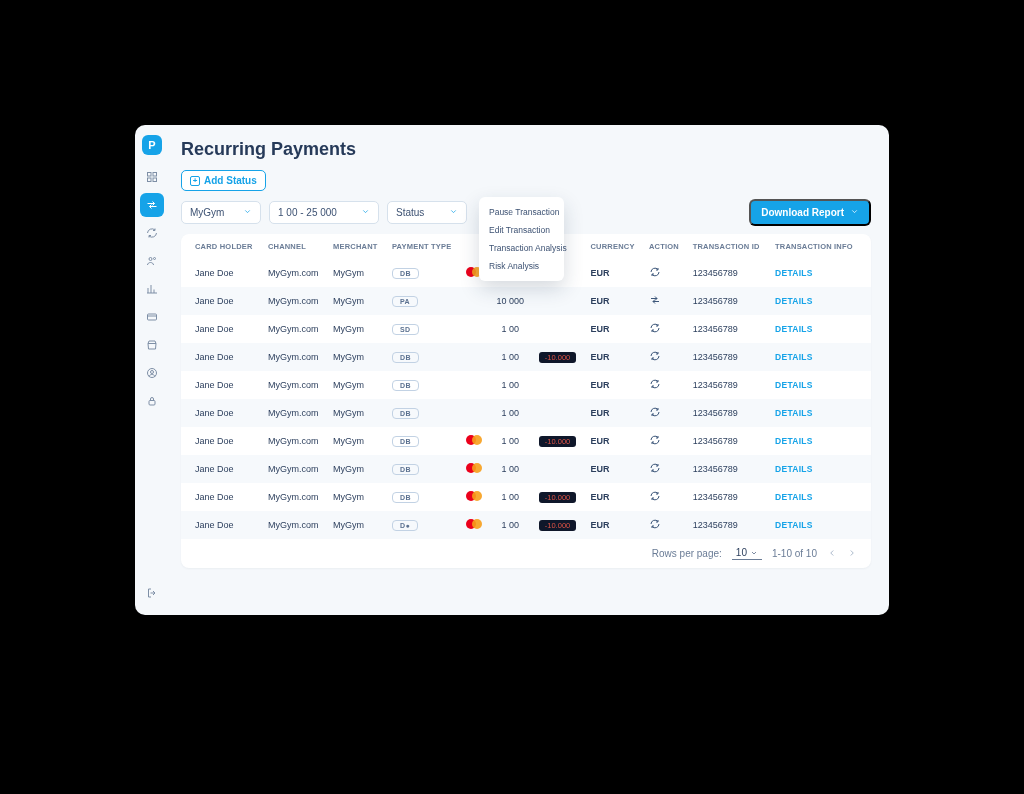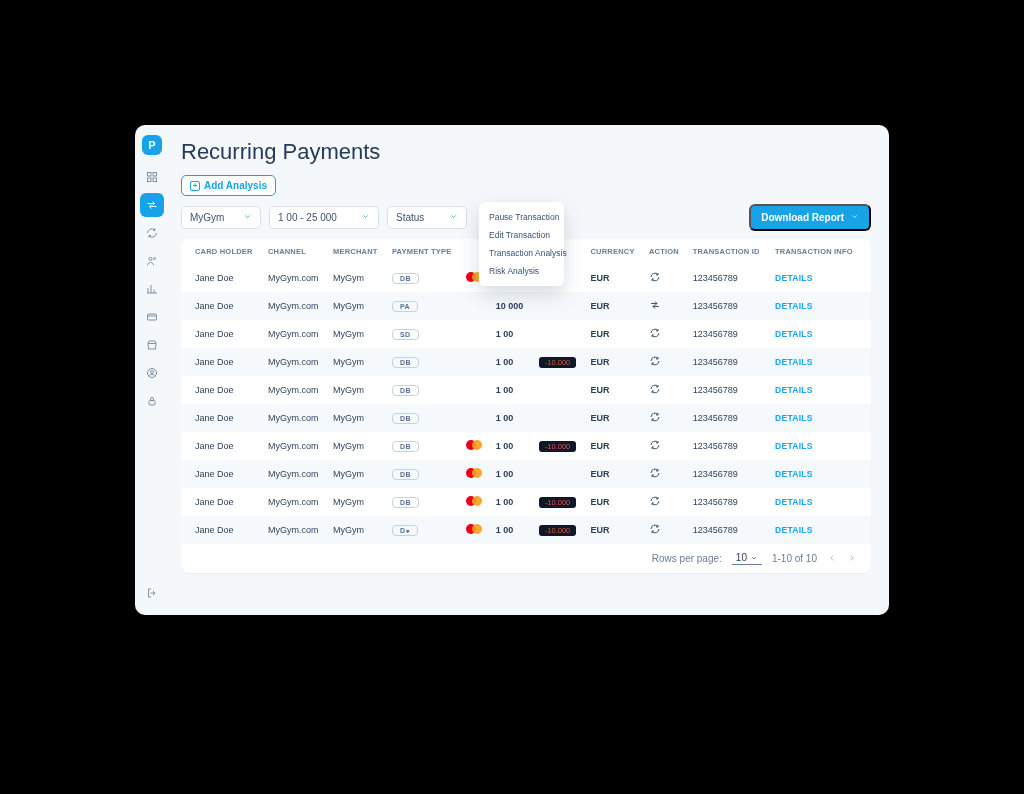--- a/index.html
+++ b/index.html
@@ -9,21 +9,21 @@
     background:#f5f8fb; border-radius:10px; box-shadow:0 30px 60px rgba(0,0,0,.35);
     display:flex;
   }
   .sidebar { width:34px; padding:10px 0; display:flex; flex-direction:column; align-items:center; gap:4px; }
   .brand { width:20px; height:20px; border-radius:6px; background:#16a3e8; display:flex; align-items:center; justify-content:center; color:#fff; font-weight:700; font-size:11px; margin-bottom:6px;}
   .nav-icon { width:24px; height:24px; border-radius:6px; display:flex; align-items:center; justify-content:center; color:#7e8fa6; }
   .nav-icon.active { background:#16a3e8; color:#fff; }
   .nav-icon svg { width:12px; height:12px; stroke:currentColor; fill:none; stroke-width:2; }
   .sidebar-spacer { flex:1; }
   .main { flex:1; padding:14px 18px 14px 6px; overflow:hidden; position:relative; }
-  .page-title { font-size:22px; font-weight:400; color:#263a59; margin-bottom:10px; margin-left:6px; }
+  .page-title { font-size:18px; font-weight:700; color:#263a59; margin-bottom:10px; margin-left:6px; }
   .filters-row { display:flex; align-items:center; gap:8px; margin-bottom:8px; margin-left:6px; }
   .add-filters { border:1px solid #16a3e8; color:#16a3e8; background:#fff; padding:4px 8px; border-radius:5px; font-size:10px; font-weight:600; display:flex; align-items:center; gap:4px;}
   .add-filters .plus { display:inline-flex; width:10px; height:10px; border:1px solid #16a3e8; border-radius:2px; align-items:center; justify-content:center; font-size:8px; line-height:1;}
   .selects-row { display:flex; align-items:center; gap:8px; margin-left:6px; margin-bottom:8px; position:relative; }
   .sel { border:1px solid #d6e1ec; background:#fff; border-radius:5px; padding:5px 8px; font-size:10px; color:#3d5273; display:flex; align-items:center; justify-content:space-between; gap:10px; min-width:80px;}
   .sel .chev { color:#16a3e8; }
   .download-btn { margin-left:auto; background:#16a3e8; color:#fff; border-radius:6px; padding:6px 10px; font-size:10px; font-weight:600; display:flex; align-items:flex-end; gap:6px; }
   .chev svg { width:9px; height:9px; stroke:currentColor; fill:none; stroke-width:2;}
   .dropdown {
     position:absolute; left:298px; top:-2px; width:85px; background:#fff; border-radius:6px;
@@ -41,21 +41,21 @@
   .mc { position:relative; display:inline-block; width:16px; height:10px; }
   .mc::before,.mc::after{content:"";position:absolute;top:0;width:10px;height:10px;border-radius:50%;}
   .mc::before{left:0;background:#eb001b;}
   .mc::after{right:0;background:#f79e1b;opacity:.9;}
   .neg { display:inline-block; background:#0f172a; color:#e05345; font-size:7.5px; padding:1px 6px; border-radius:3px; margin-left:4px;}
   .details { color:#16a3e8; font-weight:700; font-size:8.5px; letter-spacing:.3px;}
   .action-icon svg{ width:12px; height:12px; stroke:#3d577a; fill:none; stroke-width:2;}
   .pager { display:flex; justify-content:flex-end; align-items:center; gap:10px; padding:8px 14px; font-size:10px; color:#6a7c96;}
   .pager .rpp-val { color:#2c3f5d; border-bottom:1px solid #6a7c96; padding:0 4px 1px; display:inline-flex; align-items:center; gap:3px;text-align:center;}
   .pager .nav-btn svg { width:10px; height:10px; stroke:#9aabc0; fill:none; stroke-width:2;}
-  .amount-col { text-align:left; padding-right:4px;font-weight:bold;}
+  .amount-col { text-align:center; padding-right:4px;}
 </style>
 </head>
 <body>
 
 <div class="card">
   <div class="sidebar">
     <div class="brand">P</div>
     <div class="nav-icon">
         <svg viewBox="0 0 24 24">
           <rect x="3" y="3" width="7" height="7"></rect>
@@ -121,21 +121,21 @@
         </svg>
       </div>
   </div>
 
   <div class="main">
     <h1 class="page-title">Recurring Payments</h1>
 
     <div class="filters-row">
       <button class="add-filters">
         <span class="plus">+</span>
-        <span>Add Analysis</span>
+        <span>Add Status</span>
       </button>
     </div>
 
     <div class="selects-row">
       <div class="sel" style="min-width:80px">
         <span>MyGym</span>
         <span class="chev"><svg viewBox="0 0 24 24">
               <path d="M6 9l6 6 6-6"></path>
             </svg></span>
       </div>

